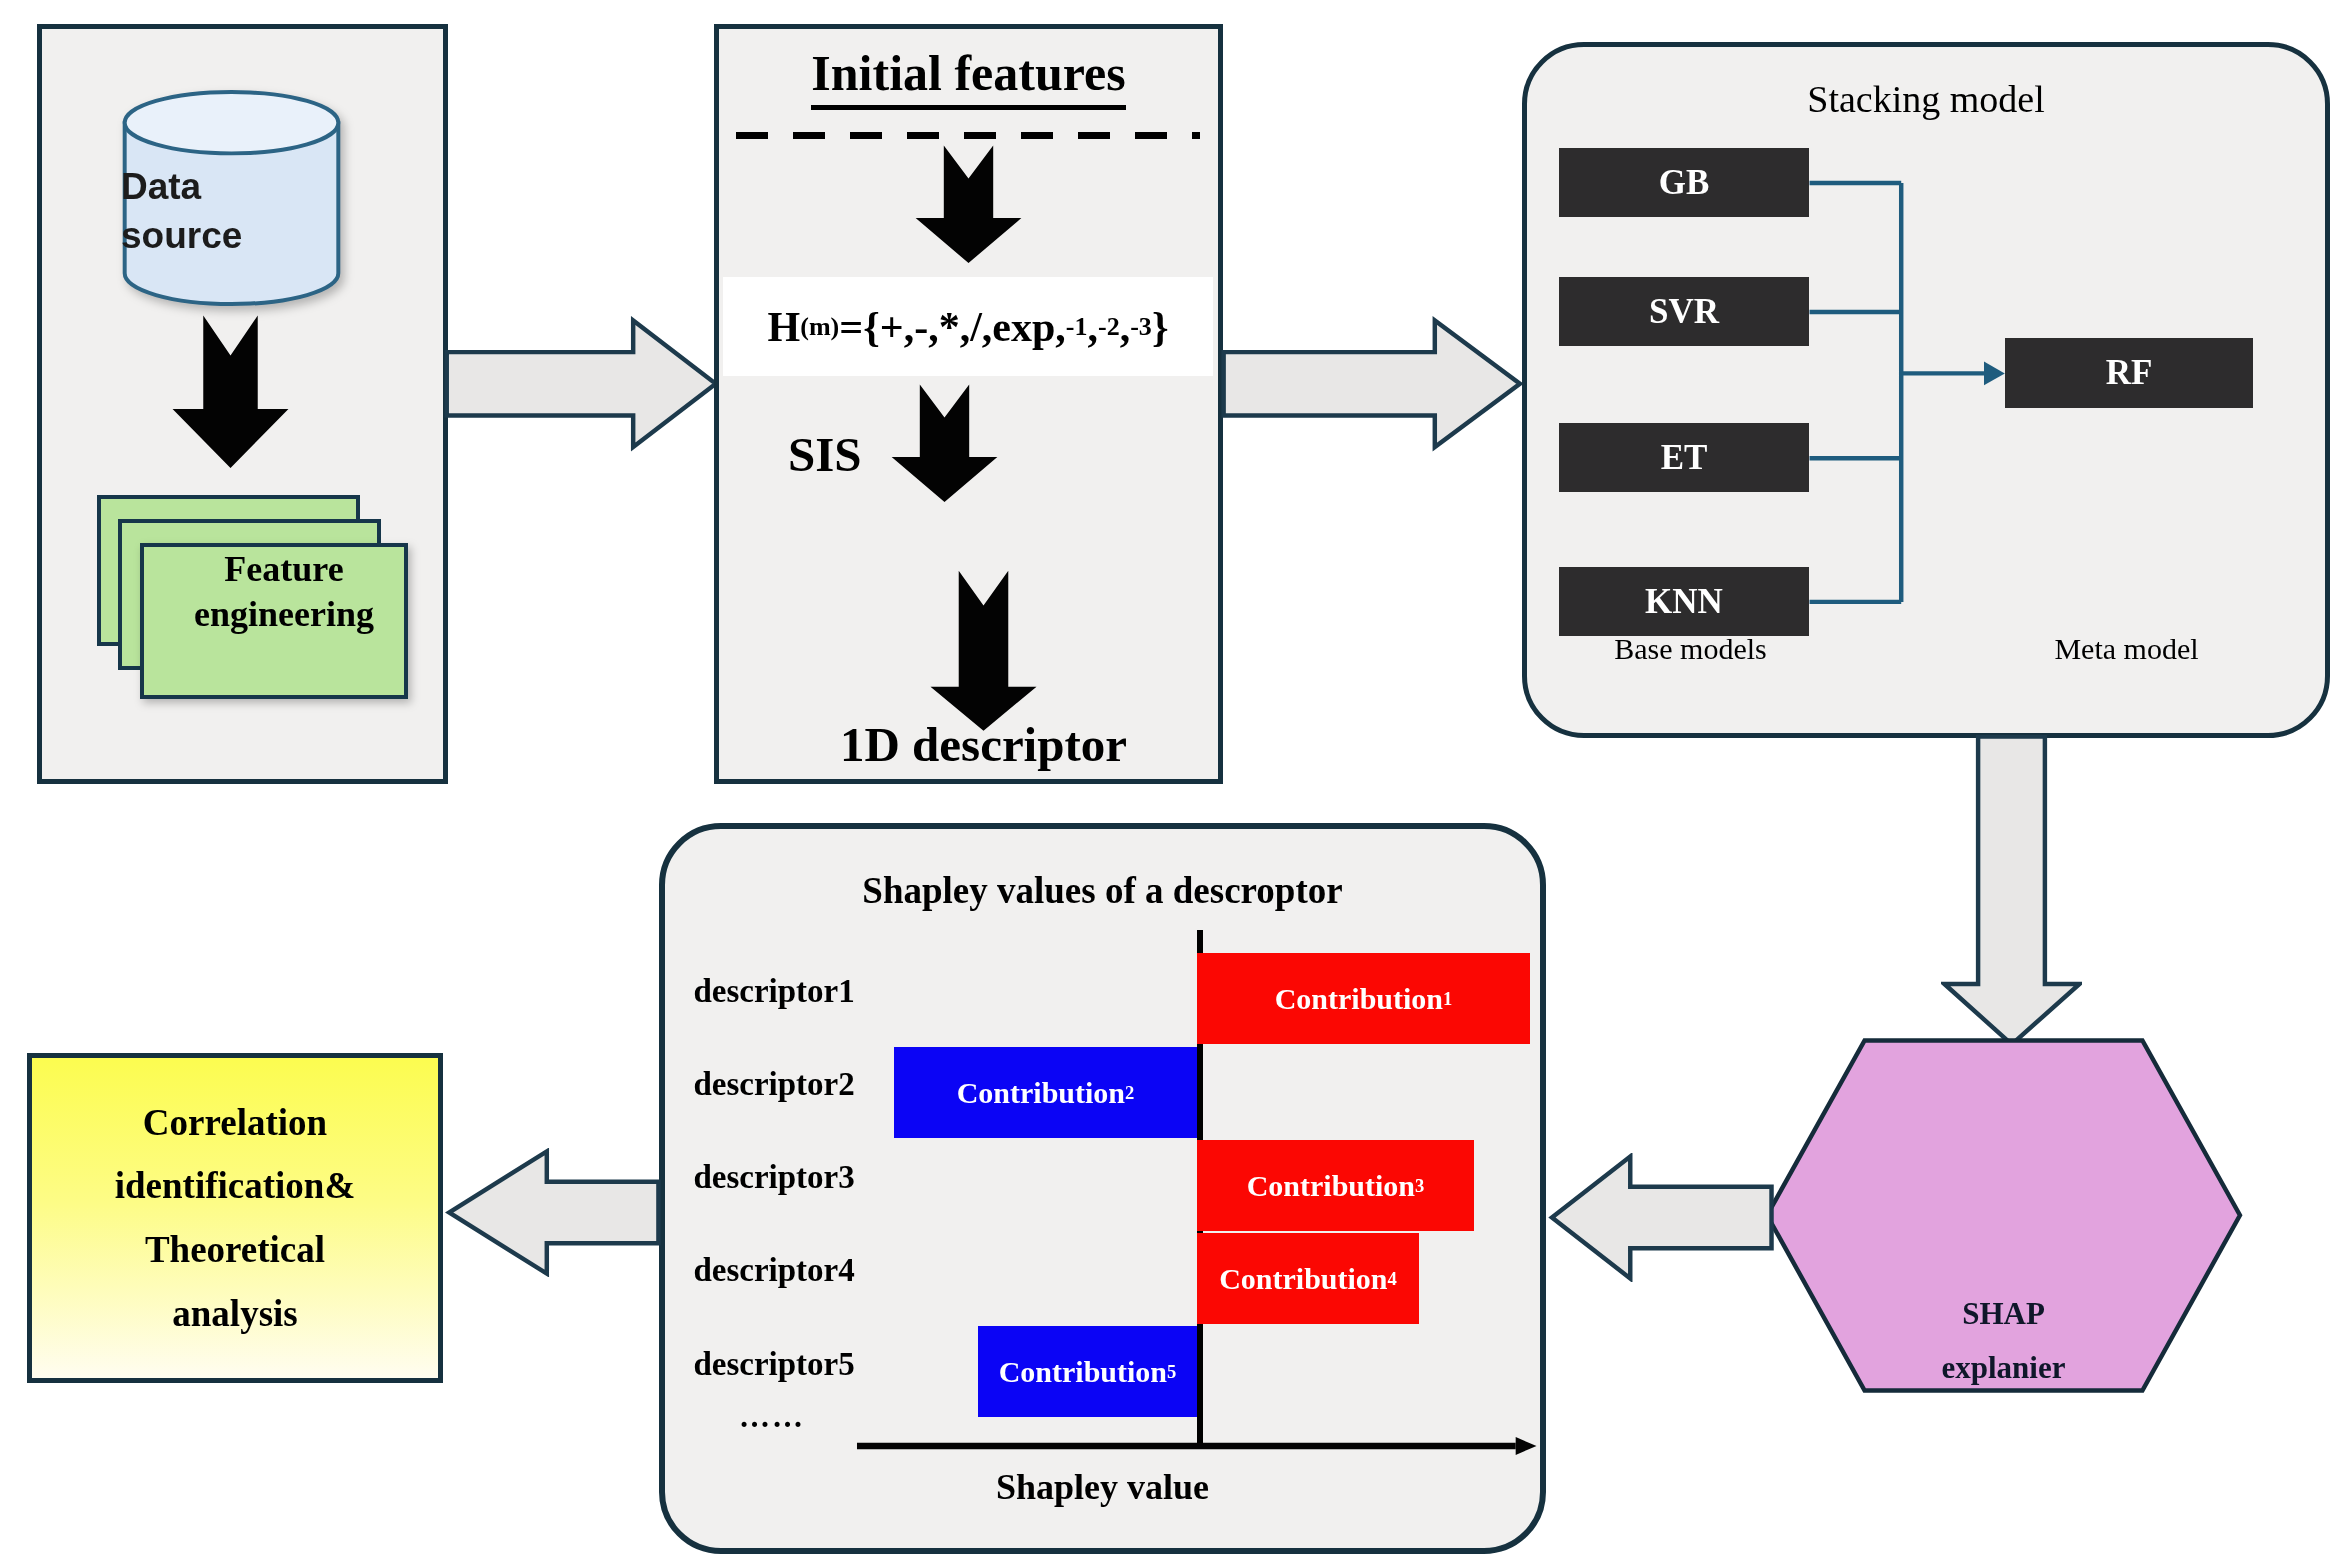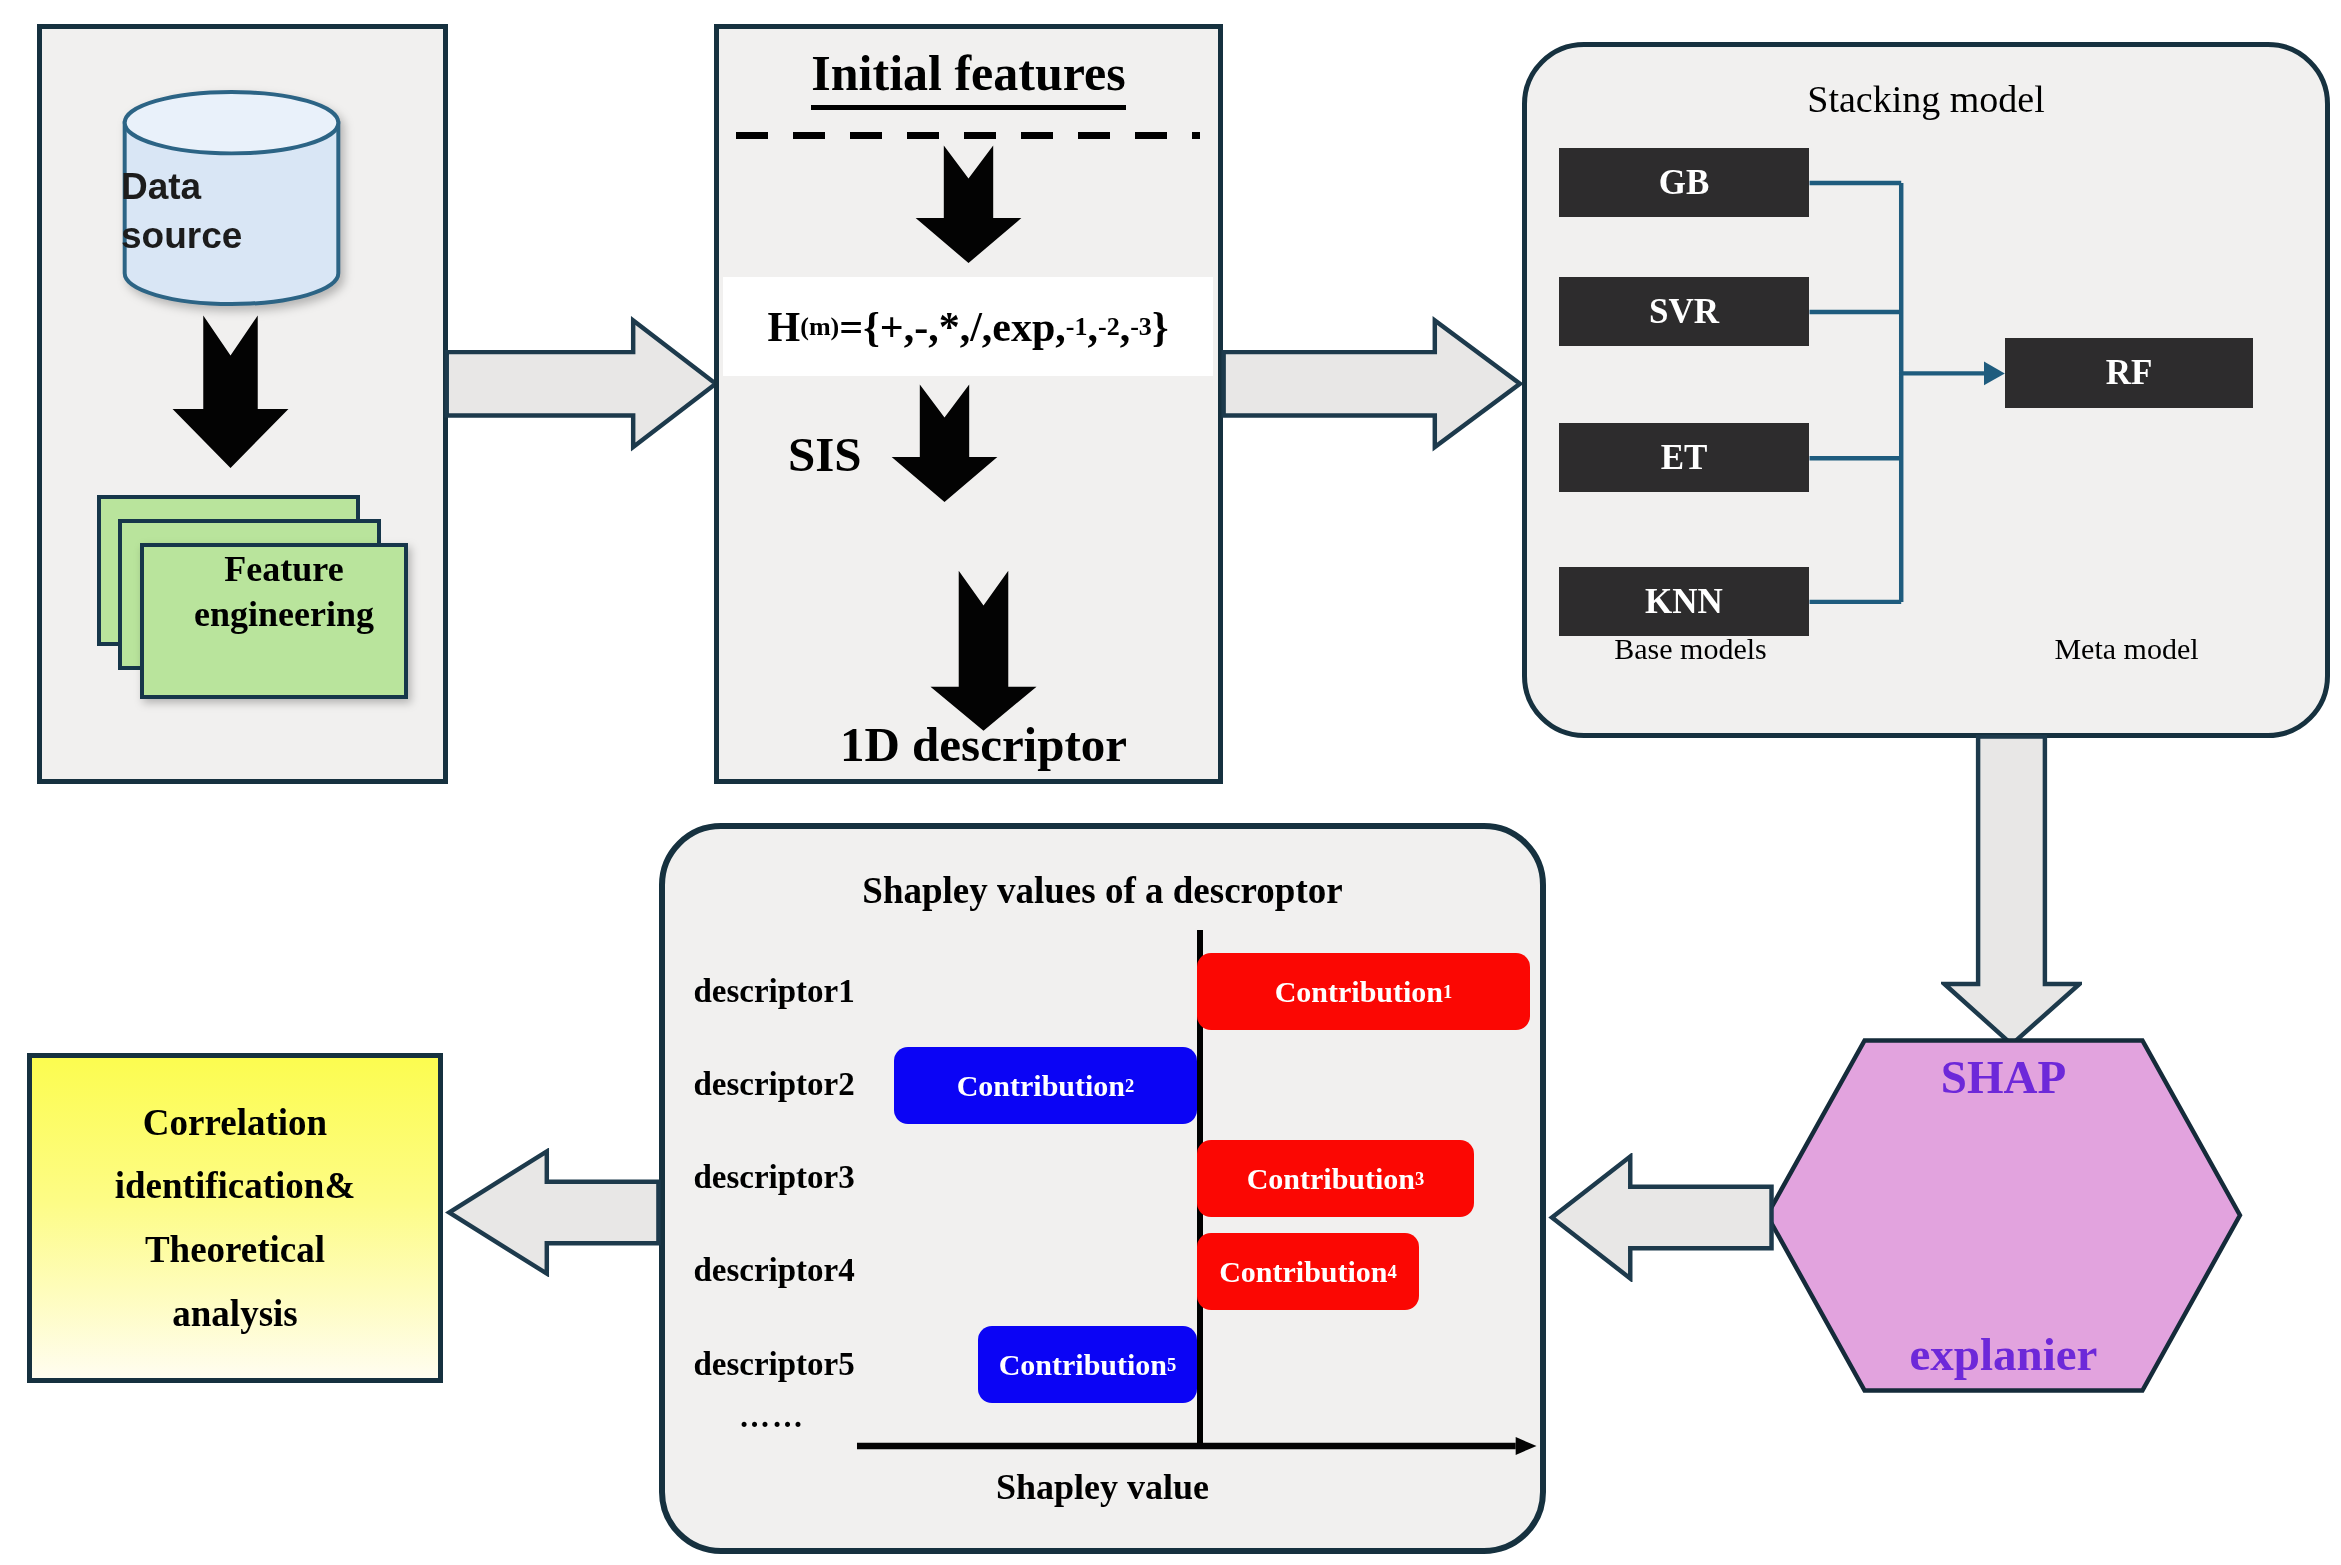--- a/index.html
+++ b/index.html
@@ -40,29 +40,29 @@
   
   .stack-title{position:absolute;left:0;top:30px;width:100%;text-align:center;
                font-weight:400;font-size:38px;}
   .dbox{position:absolute;width:250px;height:69px;background:#2d2c2d;
         display:flex;align-items:center;justify-content:center;
         color:#fff;font-weight:700;font-size:35px;}
   .caption{position:absolute;top:585px;width:307px;text-align:center;
            font-weight:400;font-size:30px;}
 
   
-  .hex-label{display:flex;flex-direction:column;align-items:center;justify-content:space-between;
-             color:#6d28d9;font-weight:700;font-size:47px;line-height:1.75;text-align:center;}
+  .hex-label{display:flex;flex-direction:column;align-items:center;justify-content:flex-end;
+             color:#0f172a;font-weight:700;font-size:31px;line-height:1.75;text-align:center;}
 
   
   .shap-title{position:absolute;left:0;top:40px;width:100%;text-align:center;
               font-weight:700;font-size:37px;}
   .desc-label{position:absolute;left:12.4px;height:40px;font-weight:700;font-size:33px;white-space:nowrap;margin-left:16px;}
-  .bar{position:absolute;height:77px;display:flex;align-items:center;justify-content:center;
-       color:#fff;font-weight:700;font-size:30px;white-space:nowrap;border-radius:14px;}
+  .bar{position:absolute;height:91px;display:flex;align-items:center;justify-content:center;
+       color:#fff;font-weight:700;font-size:30px;white-space:nowrap;}
   .bar sub{font-size:0.62em;vertical-align:sub;line-height:0;}
   .bar-red{background:#fb0703;}
   .bar-blue{background:#0b04f5;}
   .zero-line{position:absolute;left:532px;top:101px;width:5.5px;height:516px;background:#000;}
   .dots{position:absolute;left:74px;top:570px;font-weight:700;font-size:31px;letter-spacing:2px;}
   .axis-label{position:absolute;left:0;top:637px;width:100%;text-align:center;
               font-weight:700;font-size:36px;}
 
   
   .yellow-box{position:absolute;left:27px;top:1053px;width:416px;height:330px;

